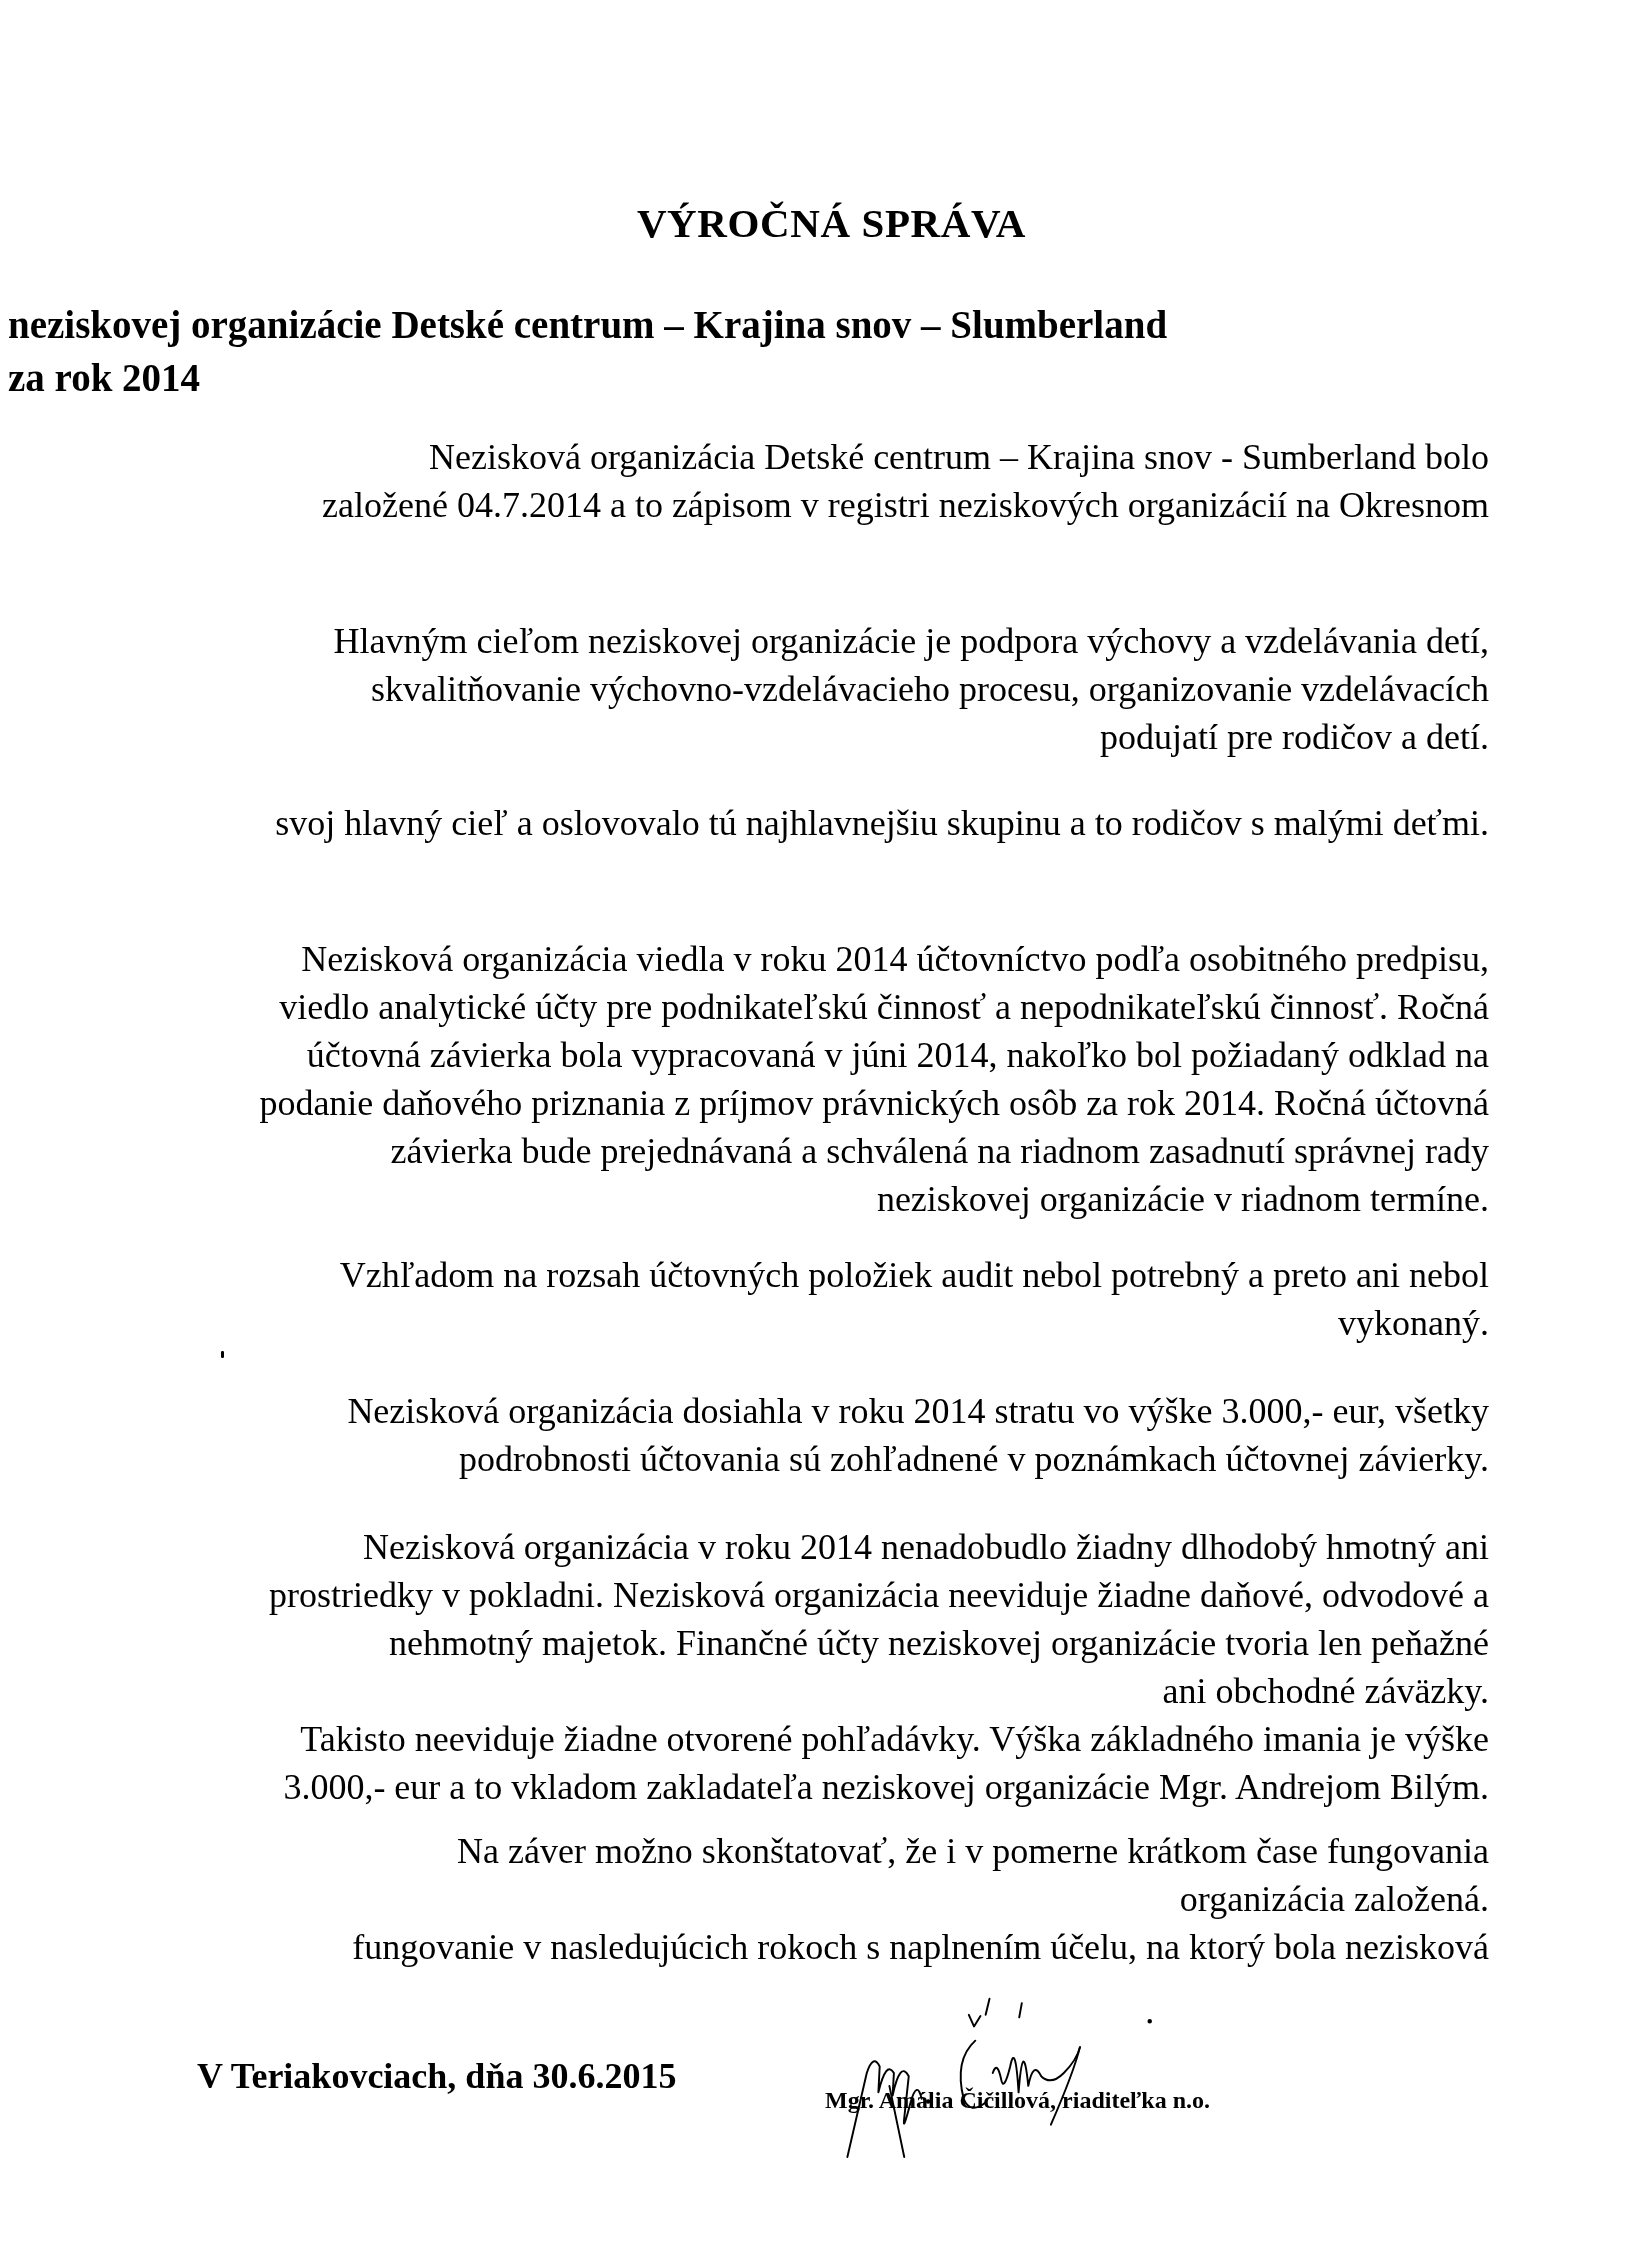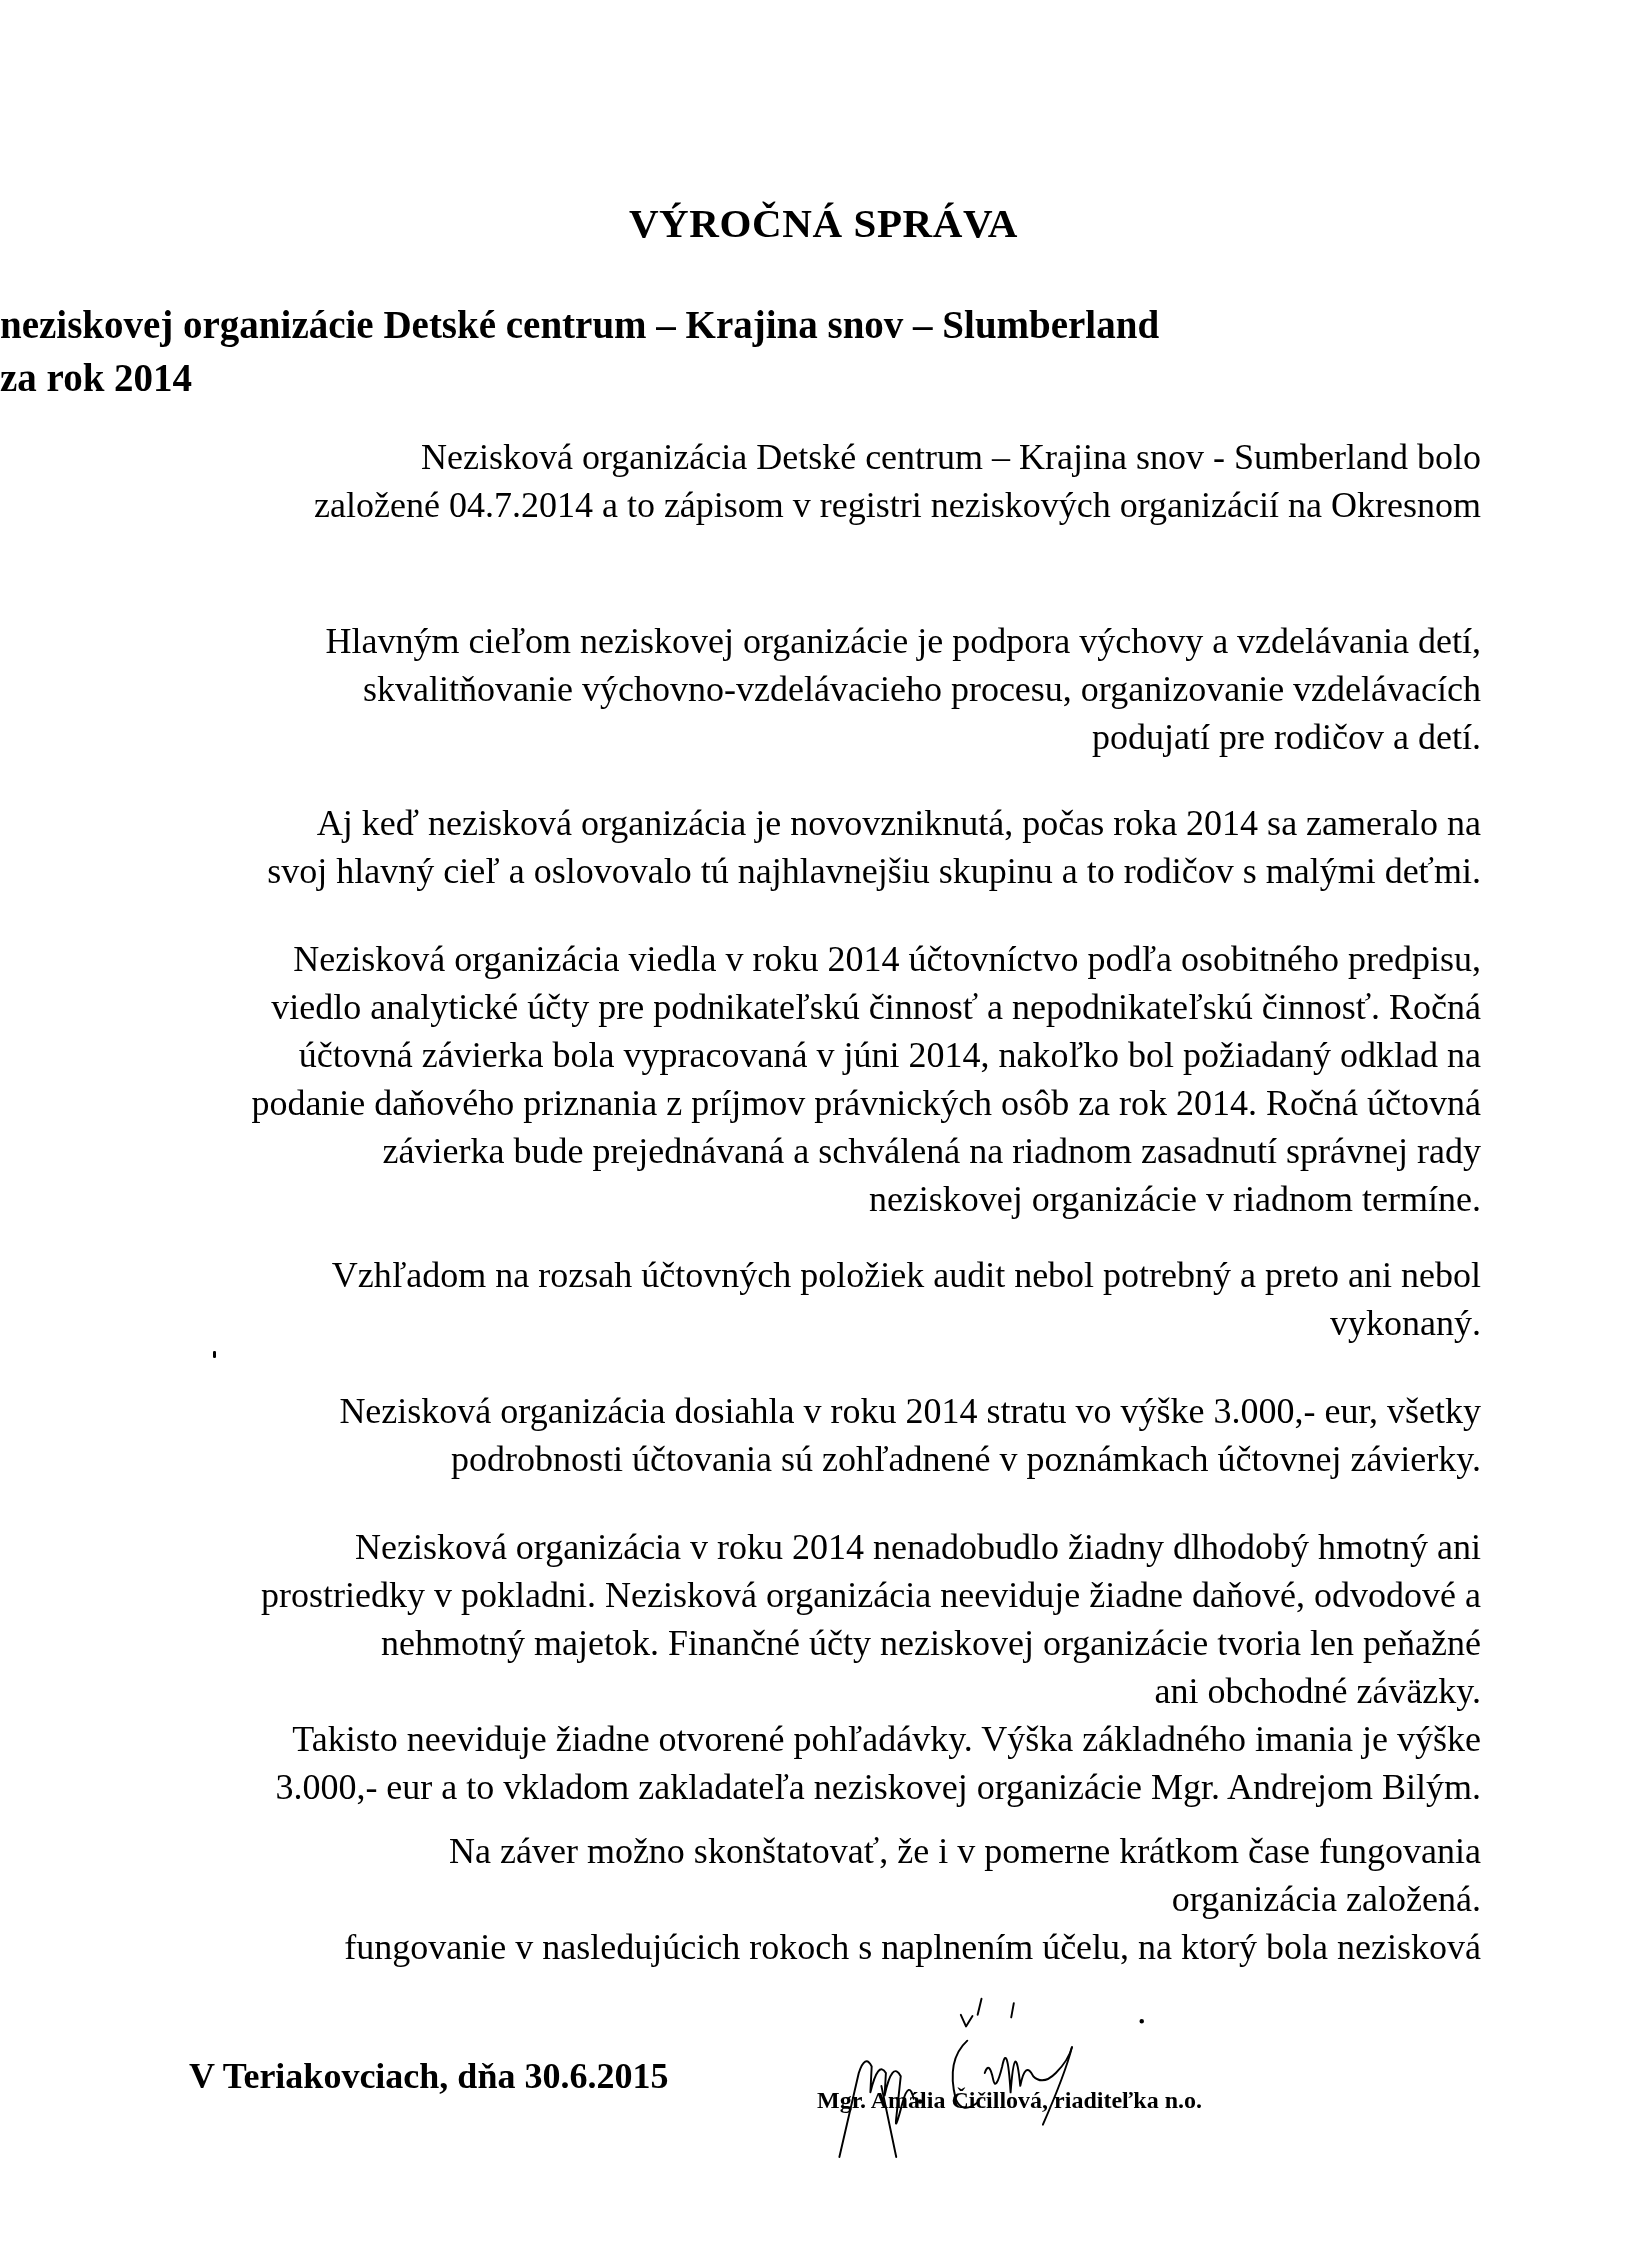--- a/index.html
+++ b/index.html
@@ -10,21 +10,21 @@
     body {
       width: 1647px;
       height: 2261px;
       position: relative;
       overflow: hidden;
       color: #000000;
       font-family: "Liberation Serif", "DejaVu Serif", serif;
     }
     .page {
       position: absolute;
-      left: 0; top: 0;
+      left: 8px; top: 0;
       width: 1495px;
       height: 2261px;
       font-family: Liberation Serif, serif;
     }
     .title {
       position: absolute;
       left: 0; width: 1647px;
       top: 197px;
       text-align: center;
       font-weight: bold;
@@ -107,21 +107,20 @@
     <span class="line">založené 04.7.2014 a to zápisom  v registri neziskových organizácií na Okresnom</span>
   </div>
 
   <div class="para" style="top:617px">
     <span class="line indent">Hlavným cieľom neziskovej organizácie je podpora výchovy a vzdelávania detí,</span>
     <span class="line">skvalitňovanie výchovno-vzdelávacieho procesu, organizovanie vzdelávacích</span>
     <span class="line">podujatí pre rodičov a detí.</span>
   </div>
 
   <div class="para" style="top:799px">
-    <span class="line indent">Aj keď nezisková organizácia je novovzniknutá, počas roka 2014 sa zameralo na</span>
     <span class="line">svoj hlavný cieľ a oslovovalo tú najhlavnejšiu skupinu a to rodičov s malými deťmi.</span>
   </div>
 
   <div class="para" style="top:935px">
     <span class="line indent-sm">Nezisková organizácia viedla v roku 2014 účtovníctvo podľa osobitného predpisu,</span>
     <span class="line">viedlo analytické účty pre podnikateľskú činnosť a nepodnikateľskú činnosť. Ročná</span>
     <span class="line">účtovná závierka bola vypracovaná v júni 2014, nakoľko bol požiadaný odklad na</span>
     <span class="line">podanie daňového priznania z príjmov právnických osôb za rok 2014. Ročná účtovná</span>
     <span class="line">závierka bude prejednávaná a schválená na riadnom zasadnutí správnej rady</span>
     <span class="line">neziskovej organizácie v riadnom termíne.</span>

